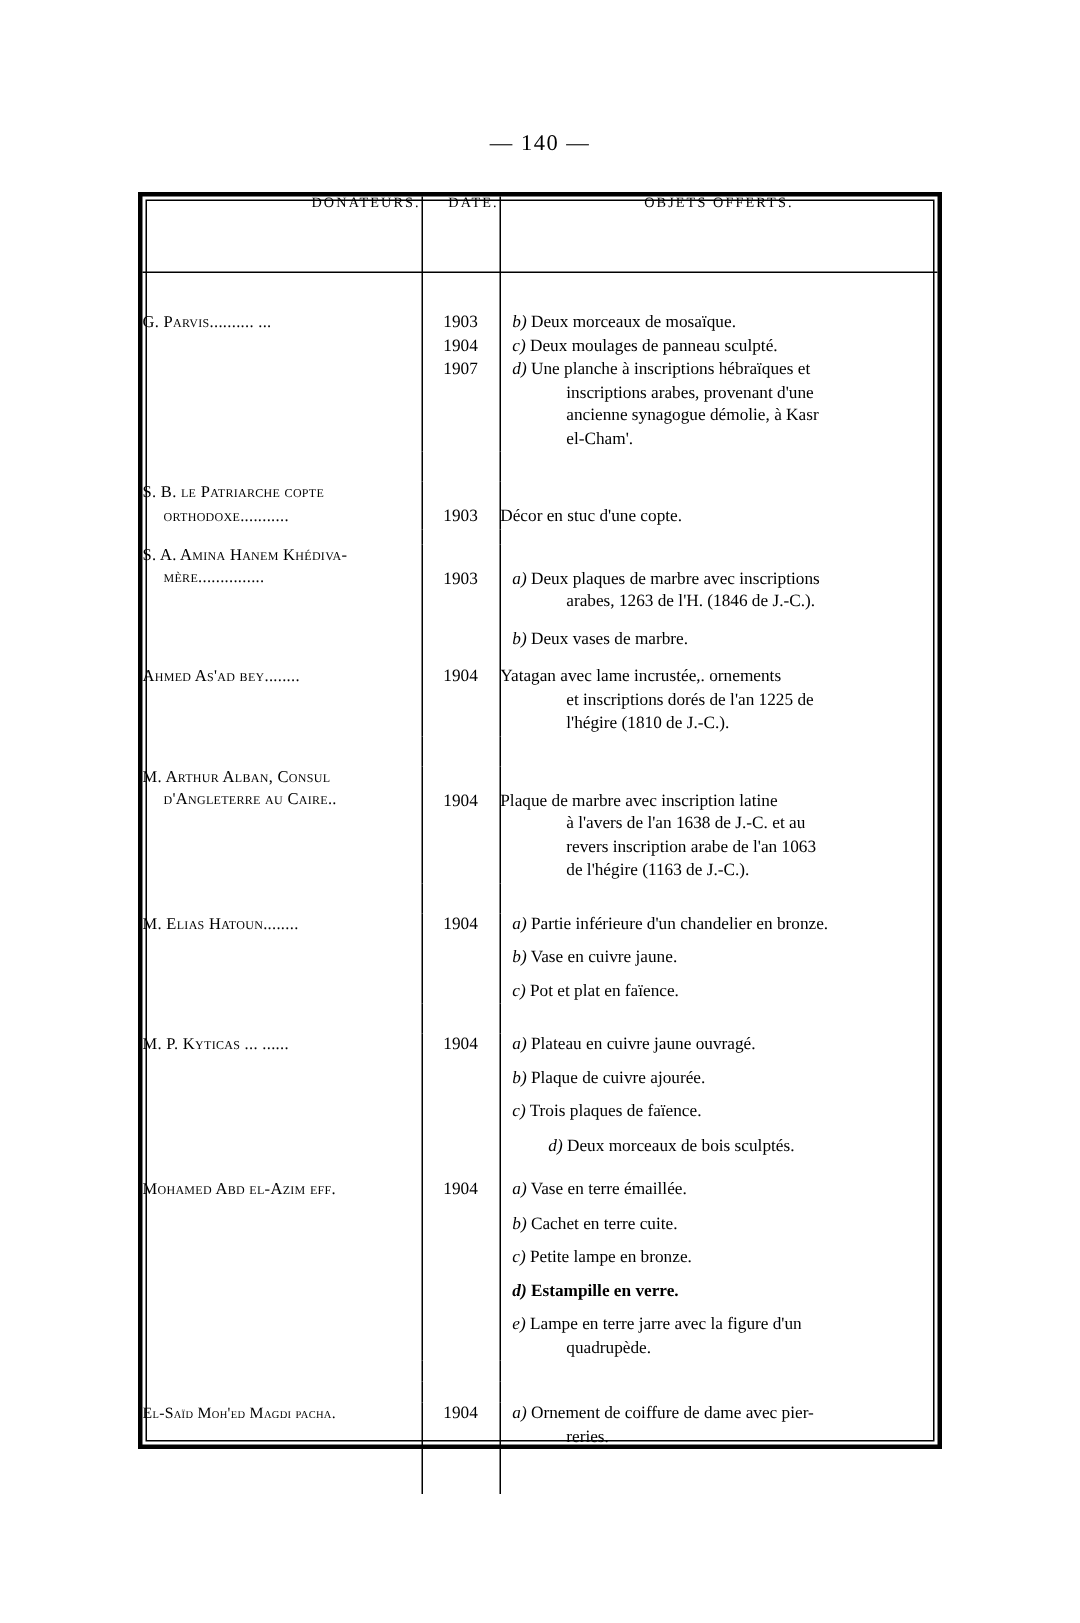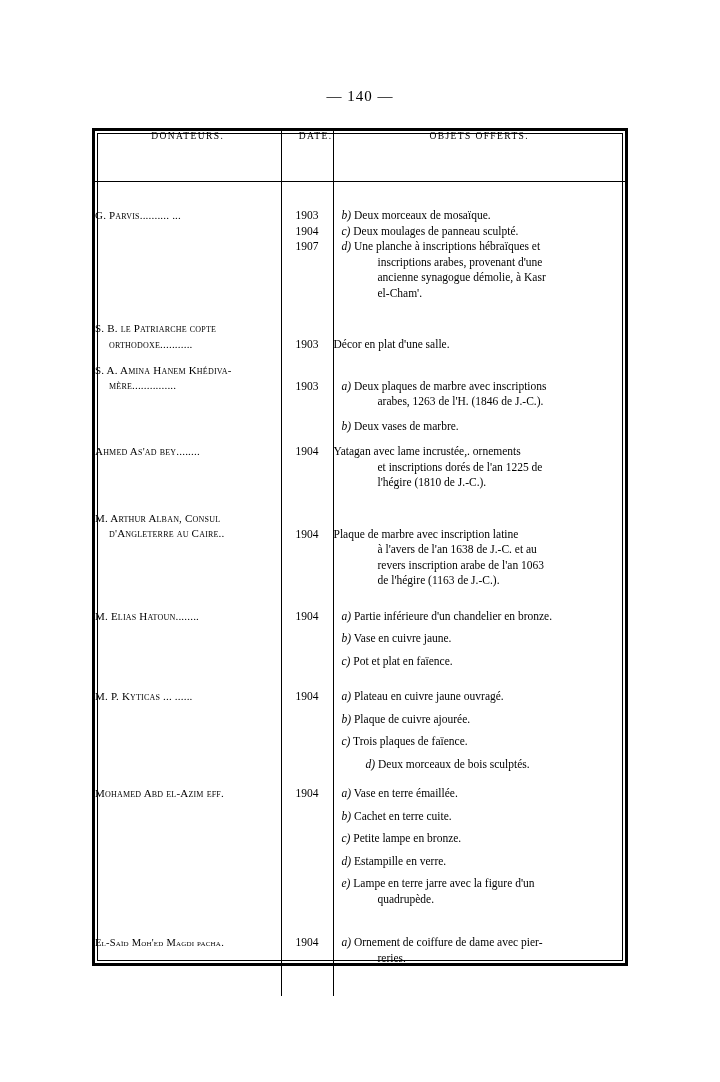--- a/index.html
+++ b/index.html
@@ -55,21 +55,21 @@
     table-layout: fixed;
   }
   table.reg col.c-don { width: 186px; }
   table.reg col.c-date { width: 52px; }
   table.reg col.c-obj  { width: 292px; }
 
   table.reg th, table.reg td {
     vertical-align: top;
     padding: 0;
   }
-  .vline-l { border-right: 1px solid #000; }
+  .vline-l { border-right: 1px solid #000; text-align: right; }
   .vline-r { border-right: 1px solid #000; text-align: right; }
 
   thead th {
     height: 50px;
     text-align: center;
     vertical-align: middle;
     font-weight: normal;
     font-size: 9.5px;
     letter-spacing: 1.4px;
     font-variant: small-caps;
@@ -191,21 +191,21 @@
         <td class="don vline-l">
           <span class="nm">S. B. le Patriarche copte</span>
           <span class="cont">orthodoxe...........</span>
         </td>
         <td class="date vline-r">
           <span class="d" style="display:block;height:16px;"></span>
           <span class="d">1903</span>
         </td>
         <td class="obj">
           <span class="plain" style="display:block;height:16px;"></span>
-          <span class="plain">Décor en plat d'une salle.</span>
+          <span class="plain">Décor en stuc d'une copte.</span>
         </td>
       </tr>
       <tr>
         <td class="vline-l pad10"></td>
           <td class="vline-r"></td>
           <td></td>
       </tr>
 
       <tr>
         <td class="don vline-l">
@@ -314,21 +314,21 @@
         <td class="don vline-l">
           <span class="nm">Mohamed Abd el-Azim eff.</span>
         </td>
         <td class="date vline-r">
           <span class="d">1904</span>
         </td>
         <td class="obj">
           <span class="itm"><span class="lbl">a)</span> <span>Vase en terre émaillée.</span></span>
           <span class="itm" style="margin-top:7px;"><span class="lbl">b)</span> <span>Cachet en terre cuite.</span></span>
           <span class="itm" style="margin-top:7px;"><span class="lbl">c)</span> <span>Petite lampe en bronze.</span></span>
-          <span class="itm" style="margin-top:7px;"><span class="lbl">d)</span> <span>Estampille en verre.</span></span>
+          <span class="itm" style="margin-top:7px;font-weight:bold;"><span class="lbl">d)</span> <span>Estampille en verre.</span></span>
           <span class="itm" style="margin-top:7px;"><span class="lbl">e)</span> <span>Lampe en terre jarre avec la figure d'un</span></span>
           <span class="itm cont2">quadrupède.</span>
         </td>
       </tr>
       <tr>
         <td class="vline-l pad14"></td>
           <td class="vline-r"></td>
           <td></td>
       </tr>
 

